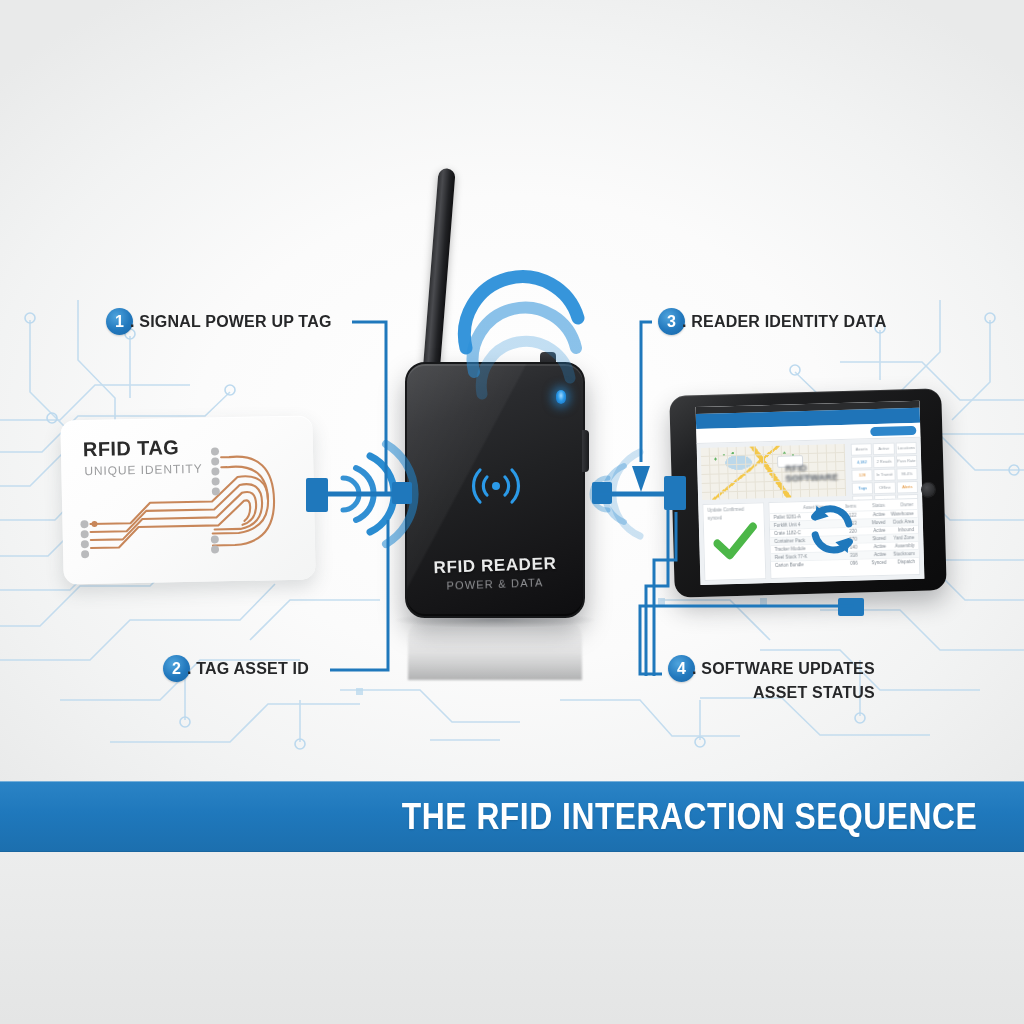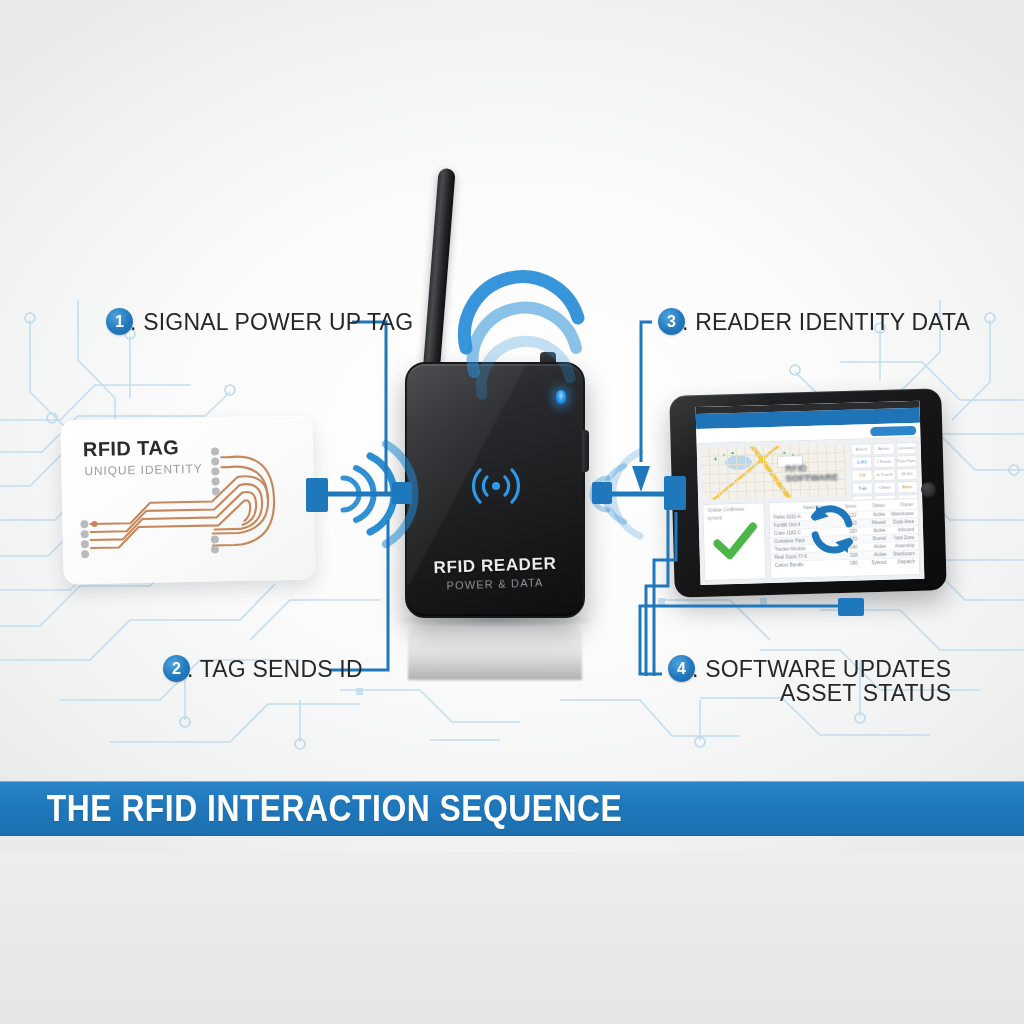--- a/index.html
+++ b/index.html
@@ -191,34 +191,34 @@
   .label { position:absolute; display:flex; align-items:flex-start; }
   .badge {
     width:27px; height:27px; border-radius:50%;
     background:radial-gradient(circle at 38% 32%, #4fa4dd 0%, #2278bd 55%, #1b67a6 100%);
     color:#fff; font-size:16px; font-weight:bold;
     display:flex; align-items:center; justify-content:center;
     flex:0 0 auto;
     box-shadow:0 1px 2px rgba(0,0,0,.18);
   }
   .ltext {
-    font-size:23px; font-weight:normal; color:#262729; letter-spacing:.2px;
+    font-size:16px; font-weight:bold; color:#262729; letter-spacing:.2px;
     line-height:24px; margin-left:-3px; padding-top:2px; white-space:pre-line;
   }
   .ltext.center { text-align:right; }
   #label1 { left:106px; top:308px; }
   #label2 { left:163px; top:655px; }
   #label3 { left:658px; top:308px; }
   #label4 { left:668px; top:655px; }
 
   
   .banner {
-    position:absolute; left:0; top:781px; width:1024px; height:55px;
+    position:absolute; left:0; top:781px; width:1024px; height:71px;
     background:linear-gradient(180deg,#2b84c6 0%, #1f78bc 45%, #1c6fae 100%);
-    display:flex; align-items:center; justify-content:flex-start;
+    display:flex; align-items:center; justify-content:flex-end;
     box-shadow:0 1px 0 rgba(255,255,255,.35) inset, 0 -1px 0 rgba(0,0,0,.08) inset;
   }
   .banner-text {
     color:#ffffff; font-size:37px; font-weight:bold;
     letter-spacing:.6px; transform:scaleX(.86); transform-origin:center;
     text-shadow:0 1px 2px rgba(0,0,0,.14);
     white-space:nowrap;
   }
 </style>
 </head>
@@ -495,21 +495,21 @@
         <path d="M616 494 H596"></path>
       </g>
     </svg>
 
     <div class="label" id="label1">
       <div class="badge">1</div>
       <div class="ltext">. SIGNAL POWER UP TAG</div>
     </div>
     <div class="label" id="label2">
       <div class="badge">2</div>
-      <div class="ltext">. TAG SENDS ID</div>
+      <div class="ltext">. TAG ASSET ID</div>
     </div>
     <div class="label" id="label3">
       <div class="badge">3</div>
       <div class="ltext">. READER IDENTITY DATA</div>
     </div>
     <div class="label" id="label4">
       <div class="badge">4</div>
       <div class="ltext center">. SOFTWARE UPDATES
 ASSET STATUS</div>
     </div>

